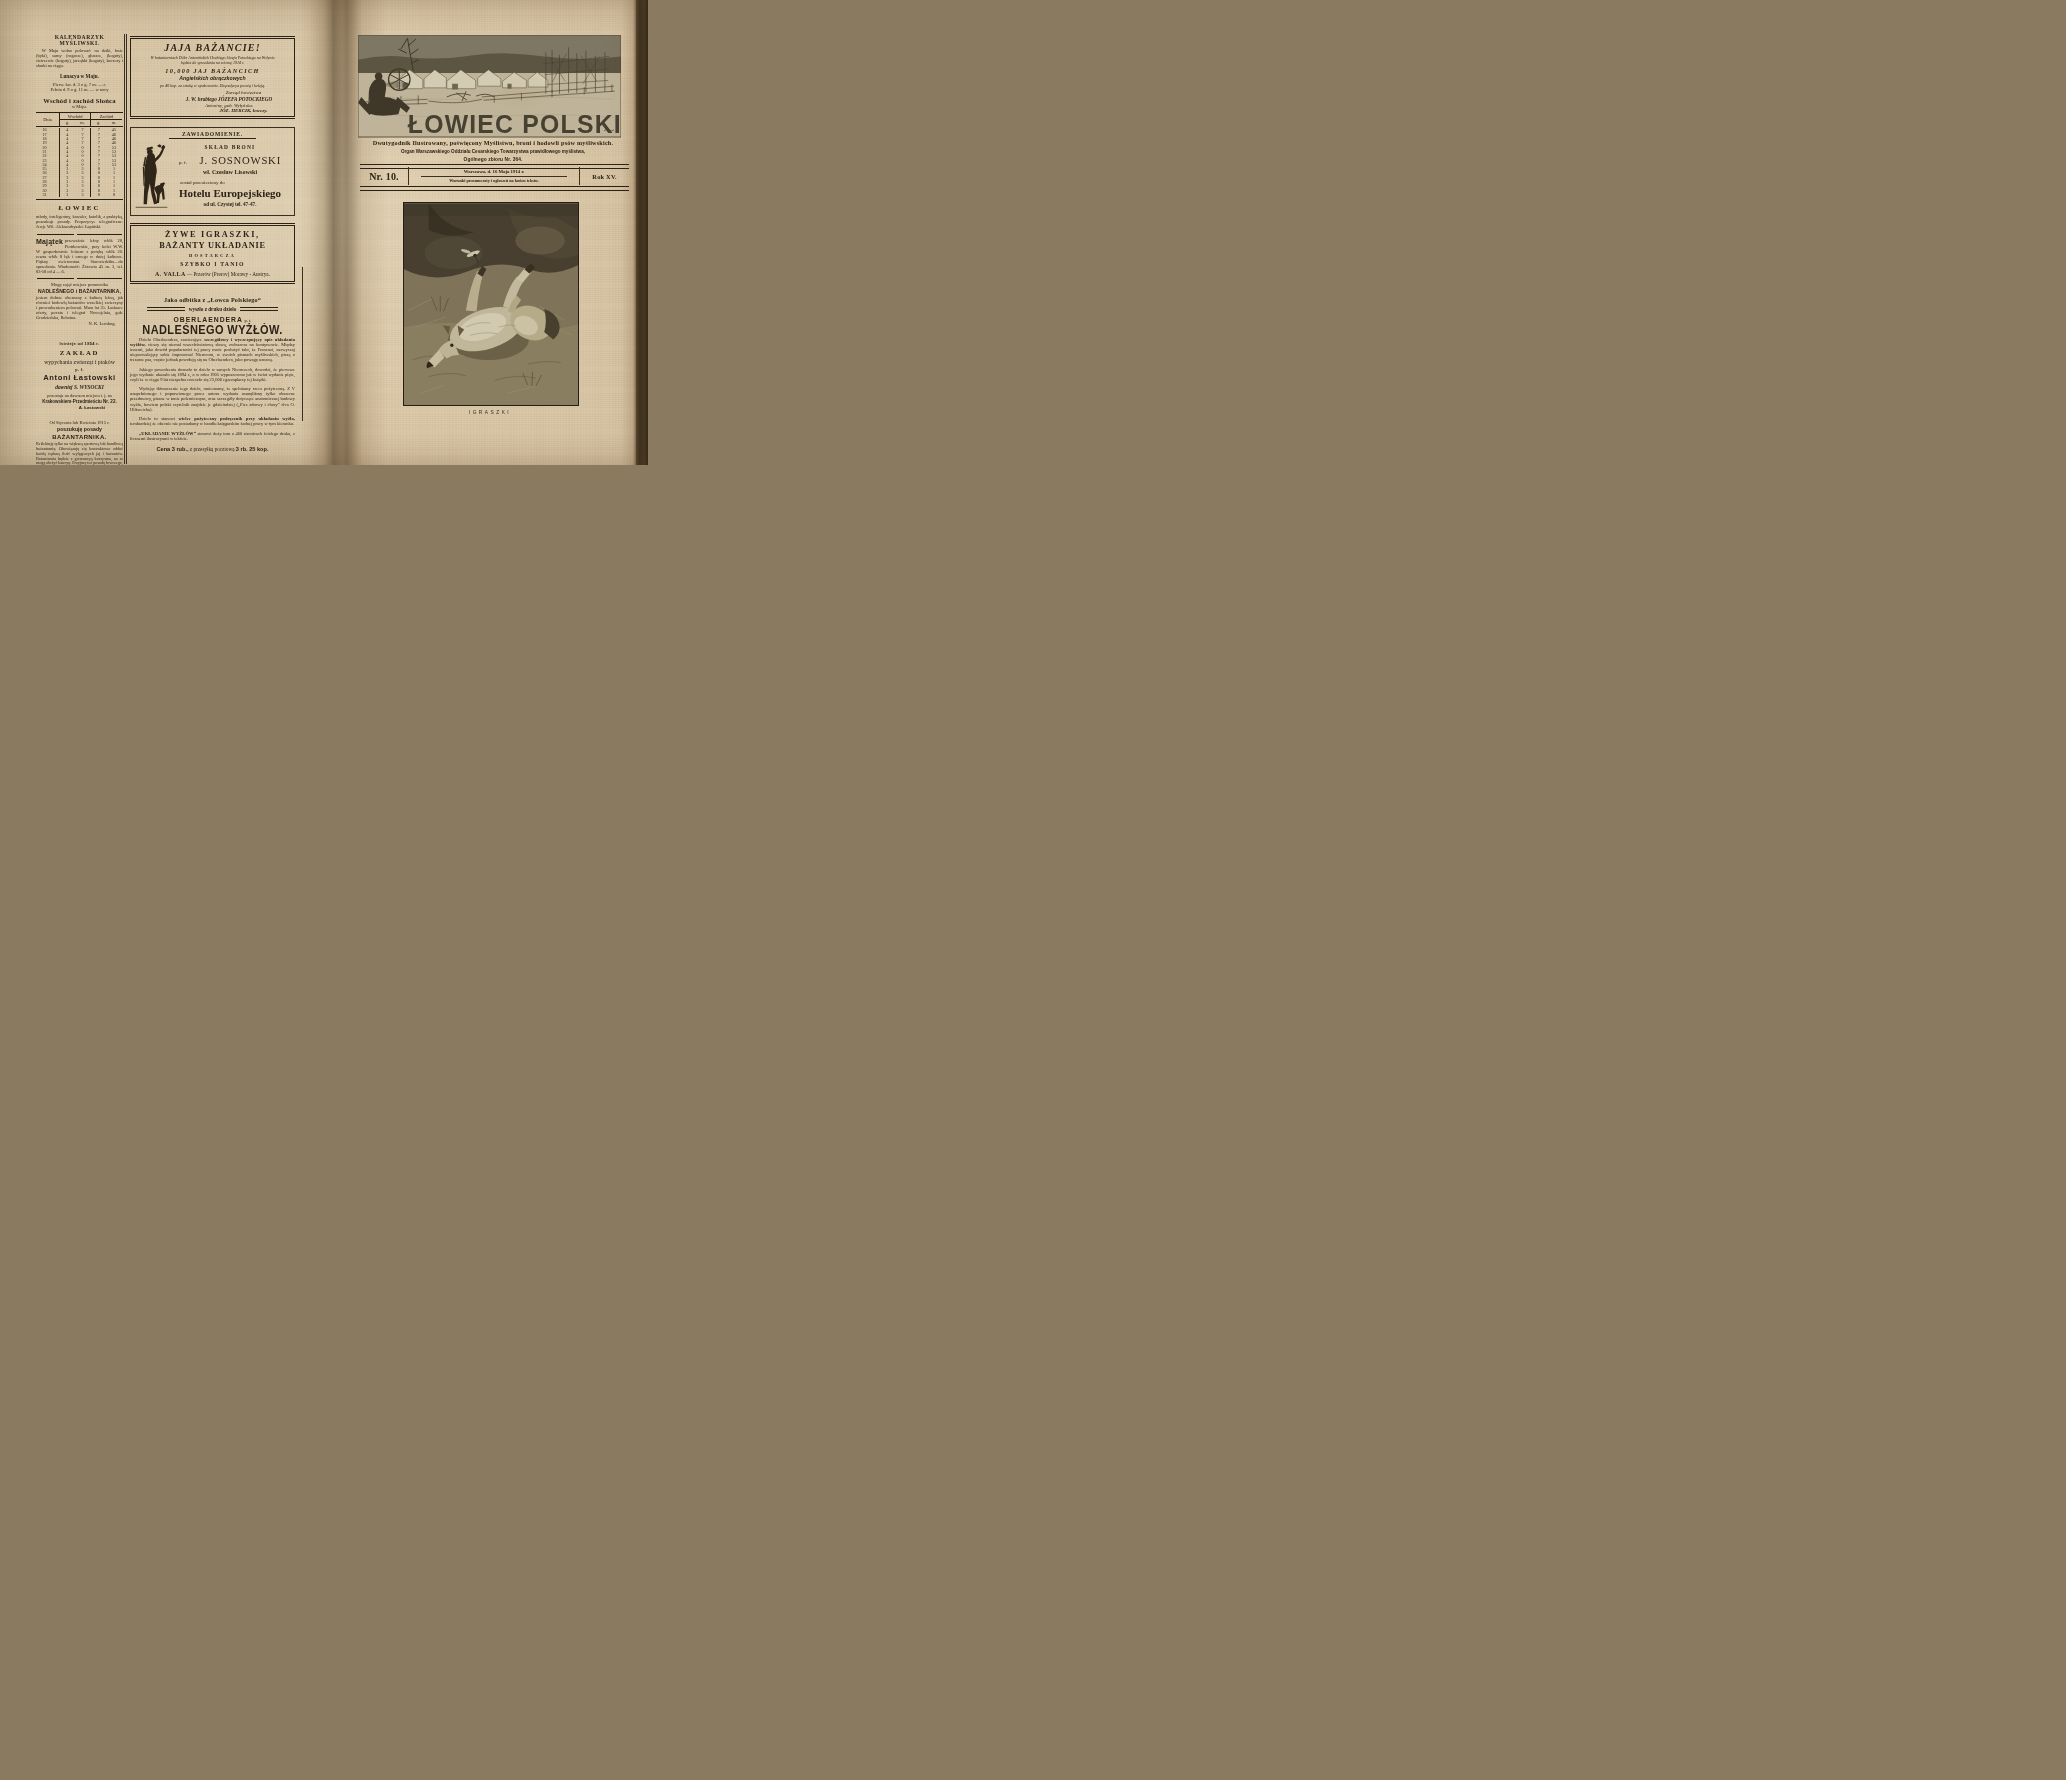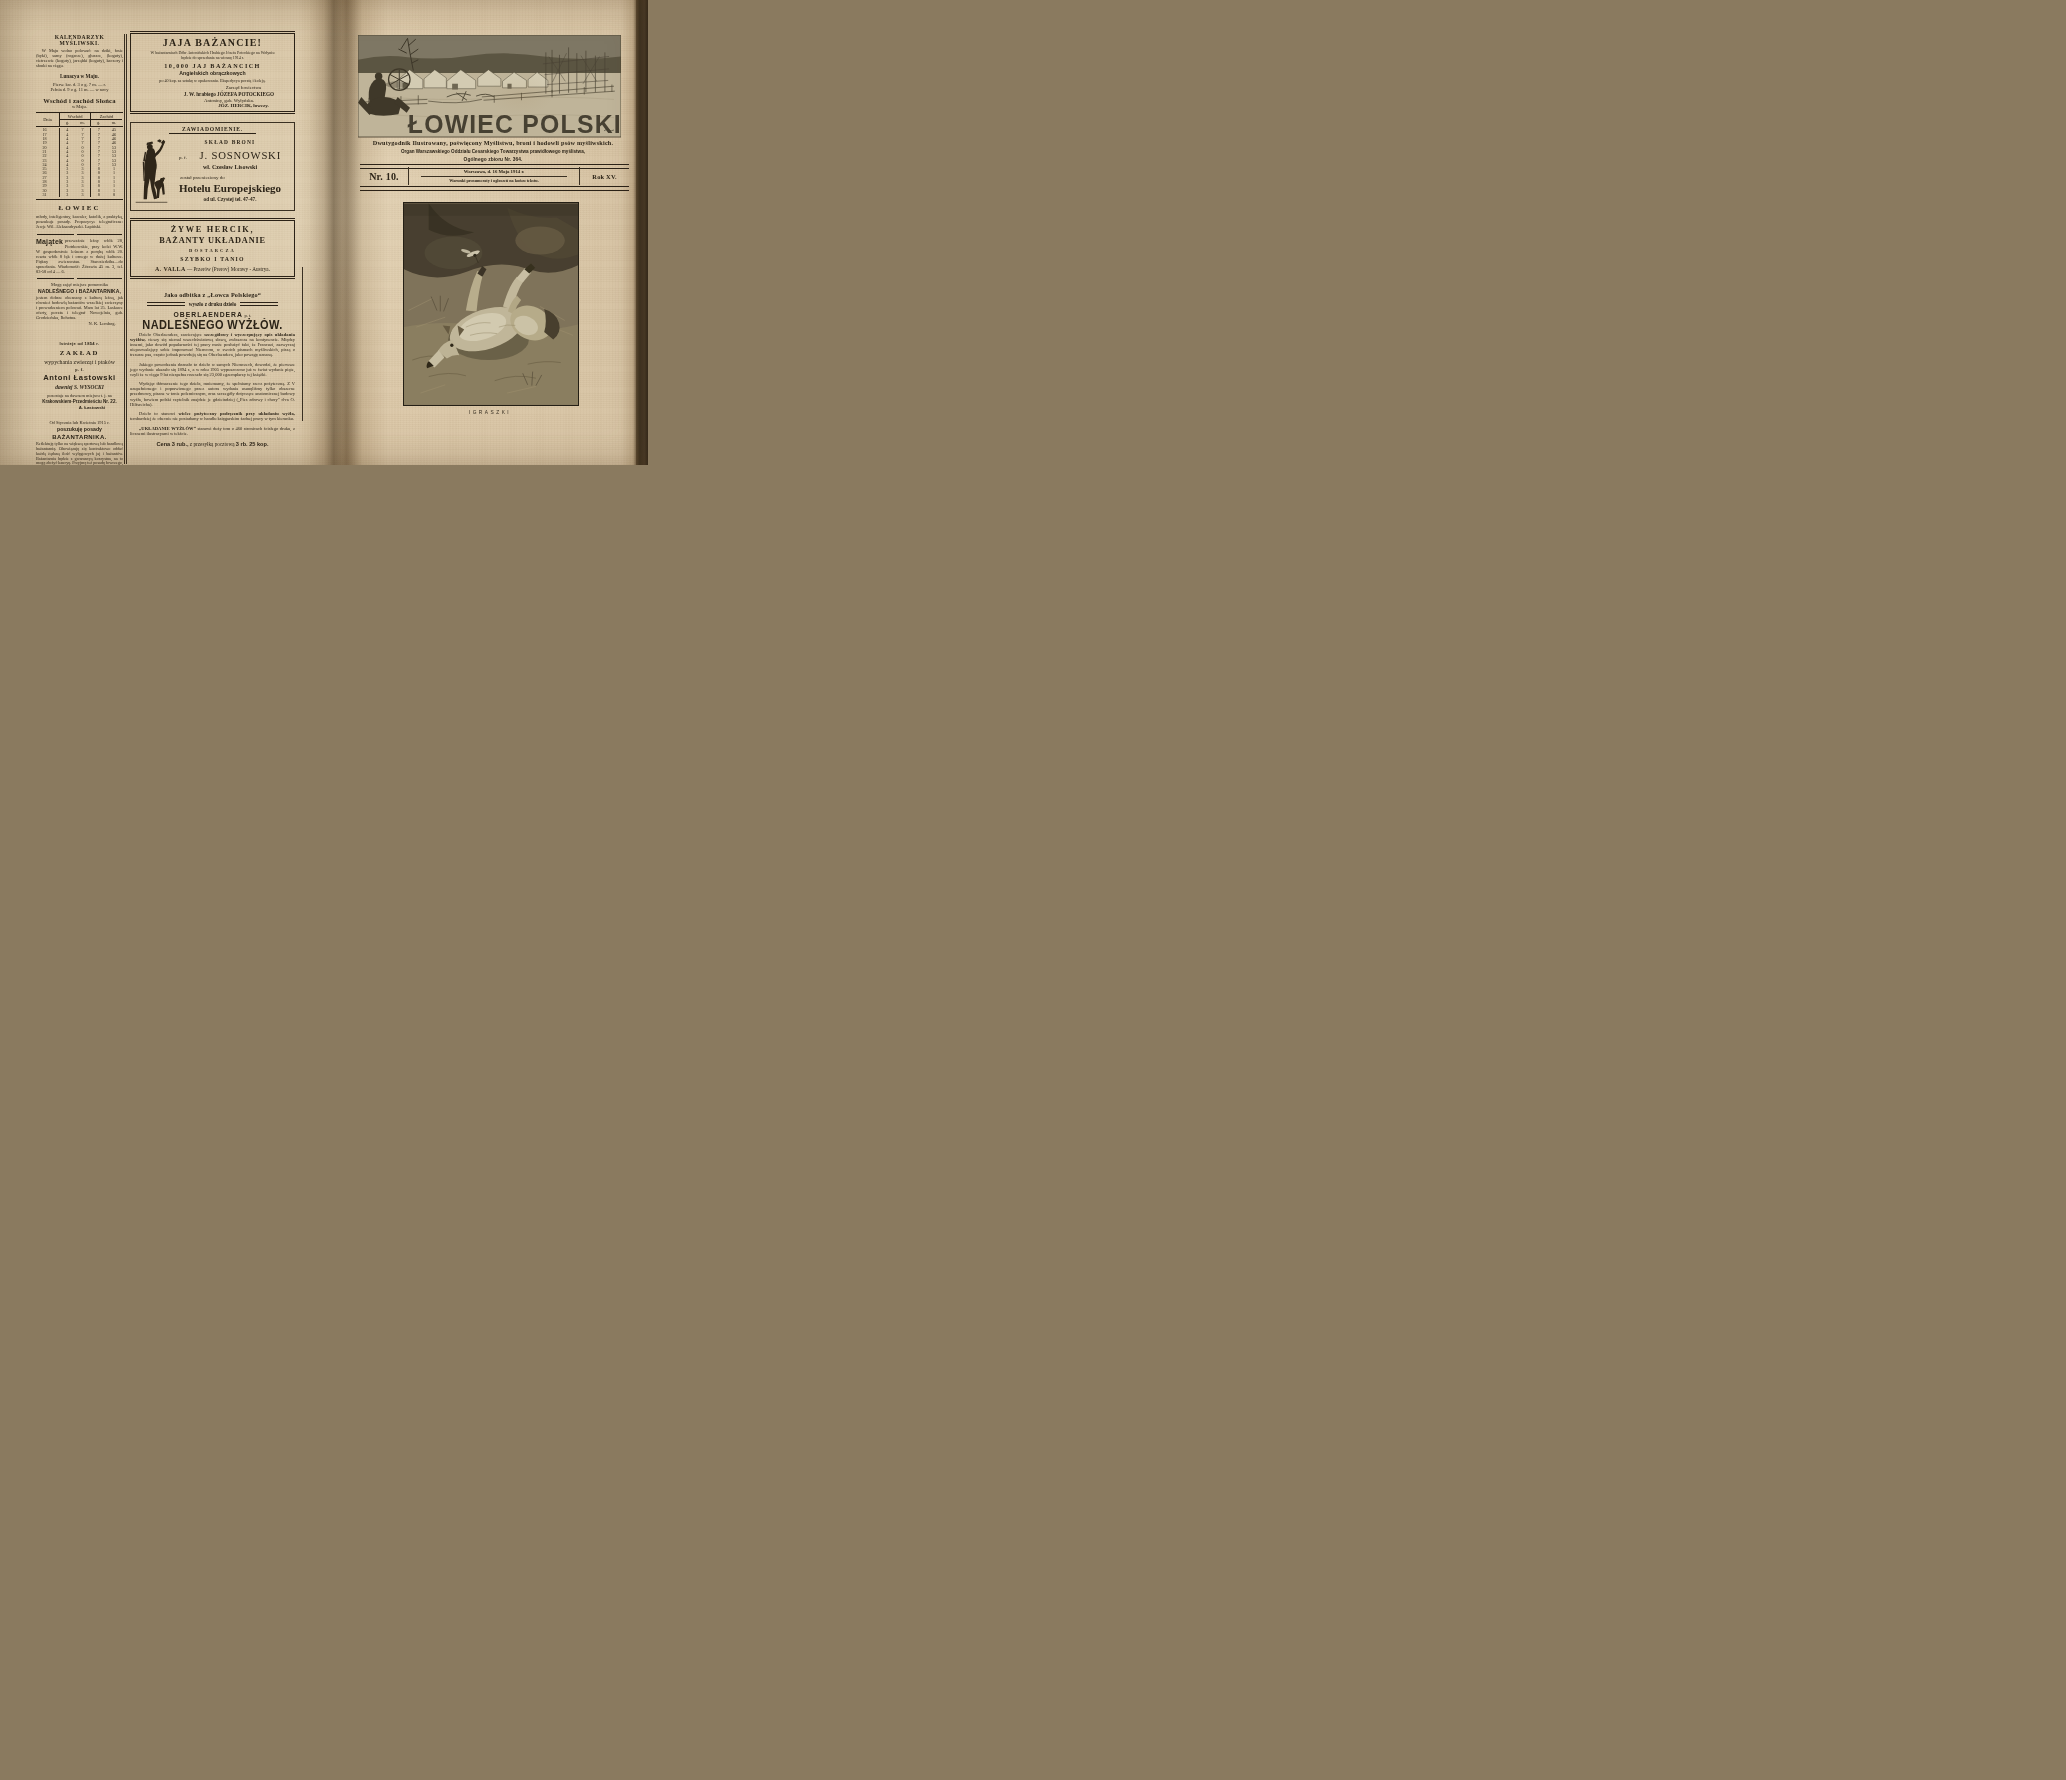--- a/index.html
+++ b/index.html
@@ -74,21 +74,21 @@
   .baz-date{margin-top:5.8px;font-size:4.5px;text-align:center;}
   .baz-sub{margin-top:1.2px;font-size:5.2px;font-weight:bold;text-align:center;
     font-family:"Liberation Sans",sans-serif;}
   .baz-title{margin-top:1.7px;font-size:6px;font-weight:bold;text-align:center;
     font-family:"Liberation Sans",sans-serif;letter-spacing:0.4px;}
   .baz-body{margin-top:2.1px;font-size:4.2px;line-height:4.8px;text-align:justify;}
   
   .ad-box{border:0.7px solid #2b2217;position:relative;}
   .ad-box::before{content:"";position:absolute;left:-0.7px;right:-0.7px;top:-2.9px;height:1.1px;background:#2b2217;}
   .ad-box::after{content:"";position:absolute;left:-0.7px;right:-0.7px;bottom:-2.9px;height:1.1px;background:#2b2217;}
-  #jaja-box{padding:2.5px 4.1px 3.3px;}
+  #jaja-box{margin-top:5px;padding:2.5px 4.1px 3.3px;font-style:italic;}
   .jaja-title{font-size:10px;font-weight:bold;letter-spacing:1.2px;text-align:center;}
   .jaja-l1{margin-top:2.1px;font-size:4px;text-align:center;}
   .jaja-l2{font-size:4px;text-align:center;}
   .jaja-big{margin-top:2.1px;font-size:6.2px;font-weight:bold;letter-spacing:1.4px;text-align:center;}
   .jaja-sub{margin-top:1.7px;font-size:5.2px;font-weight:bold;text-align:center;
     font-family:"Liberation Sans",sans-serif;}
   .jaja-l3{margin-top:1.2px;font-size:4.1px;text-align:center;}
   .jaja-z1{margin-top:2.5px;font-size:5px;text-align:center;padding-left:62px;}
   .jaja-z2{margin-top:0.8px;font-size:5.2px;font-weight:bold;text-align:center;padding-left:33px;}
   .jaja-z3{margin-top:0.8px;font-size:4.8px;text-align:center;padding-left:33px;}
@@ -380,21 +380,21 @@
           </div>
           <div class="zaw-wl">wł. Czesław Lisowski</div>
           <div class="zaw-moved">został przeniesiony do</div>
           <div class="zaw-hotel">Hotelu Europejskiego</div>
           <div class="zaw-addr">od ul. Czystej tel. 47-47.</div>
         </div>
       </div>
     </div>
 
     <div id="puh-box" class="ad-box">
-      <div class="puh-l1">ŻYWE HERCIK,</div>
+      <div class="puh-l1">ŻYWE IGRASZKI,</div>
       <div class="puh-l2">BAŻANTY UKŁADANIE</div>
       <div class="puh-l3">DOSTARCZA</div>
       <div class="puh-l4">SZYBKO I TANIO</div>
       <div class="puh-l5"><b>A. VALLA</b><span> — Przerów (Prerov) Morawy - Austrya.</span></div>
     </div>
 
     <div id="book">
       <div class="bk-h1">Jako odbitka z „Łowca Polskiego“</div>
       <div class="bk-h2">
         <span class="rule"></span>

